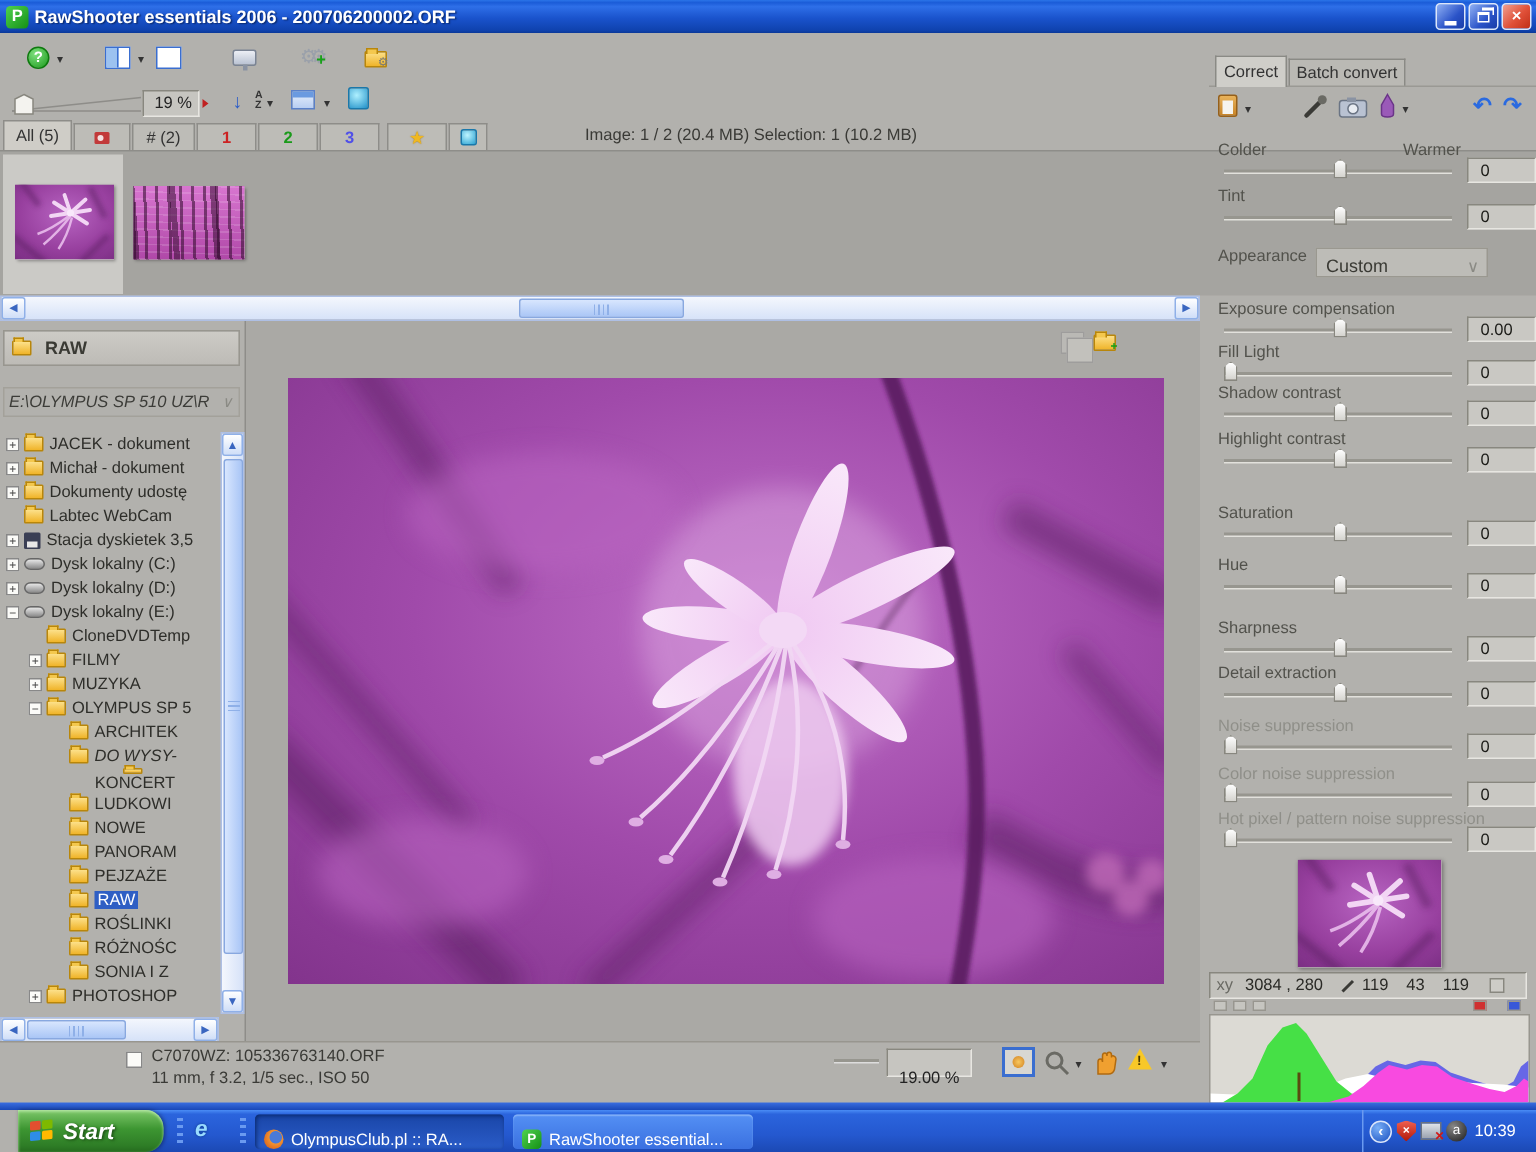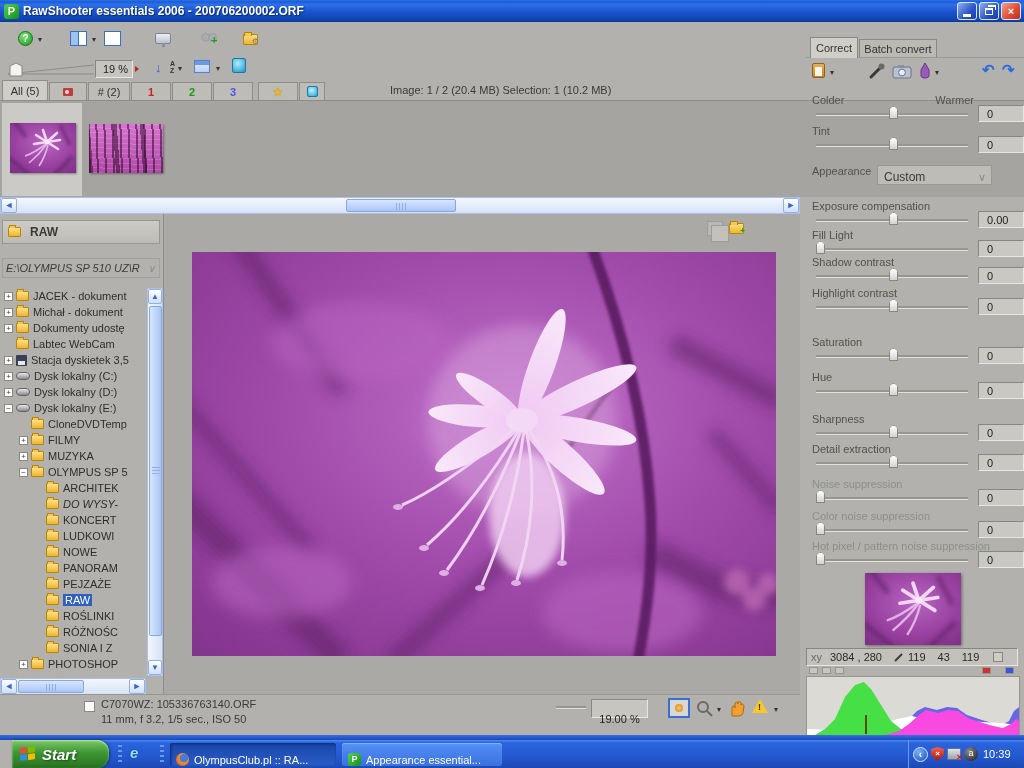--- a/index.html
+++ b/index.html
@@ -389,21 +389,21 @@
         <div class="trow" style="padding-left: 32px;">
           <span class="expspacer"></span>
           <span class="ticon folder"></span>
           <span class="tlabel">ARCHITEK</span>
         </div>
         <div class="trow" style="padding-left: 32px; font-style: italic;">
           <span class="expspacer"></span>
           <span class="ticon folder"></span>
           <span class="tlabel">DO WYSY-</span>
         </div>
-        <div class="trow" style="padding-left: 32px;">
+        <div class="trow" style="padding-left: 32px; flex-direction: column;">
           <span class="expspacer"></span>
           <span class="ticon folder"></span>
           <span class="tlabel">KONCERT</span>
         </div>
         <div class="trow" style="padding-left: 32px;">
           <span class="expspacer"></span>
           <span class="ticon folder"></span>
           <span class="tlabel">LUDKOWI</span>
         </div>
         <div class="trow" style="padding-left: 32px;">
@@ -724,21 +724,21 @@
     </div>
     <div class="qldots" style="left:106px"></div>
     <div class="ieico">e</div>
     <div class="qldots" style="left:148px"></div>
     <div class="taskbtn pressed" style="left:158px;width:166px">
       <span class="ffico"></span>
       <span>OlympusClub.pl :: RA...</span>
     </div>
     <div class="taskbtn normal" style="left:330px;width:160px">
       <span class="rsico">P</span>
-      <span>Appearance essential...</span>
+      <span>RawShooter essential...</span>
     </div>
     <div class="tray">
       <span class="chevcirc">‹</span>
       <span class="shield">×</span>
       <span class="netico"></span>
       <span class="sphere">a</span>
       <span class="trayclock">10:39</span>
     </div>
   </div>
 

